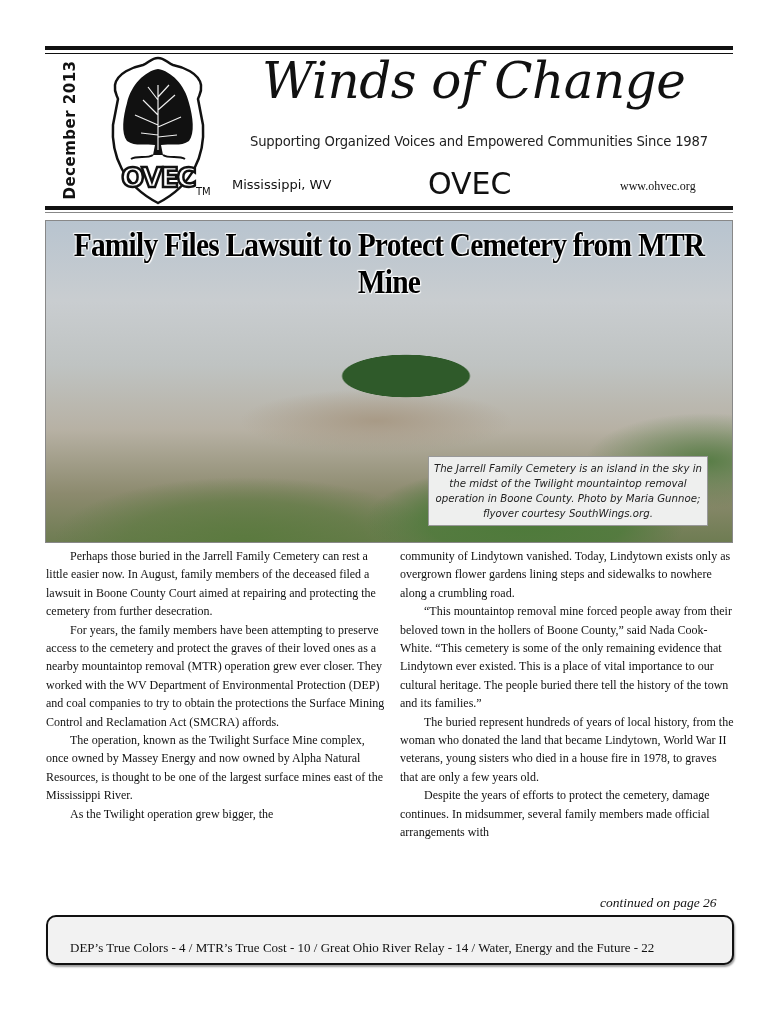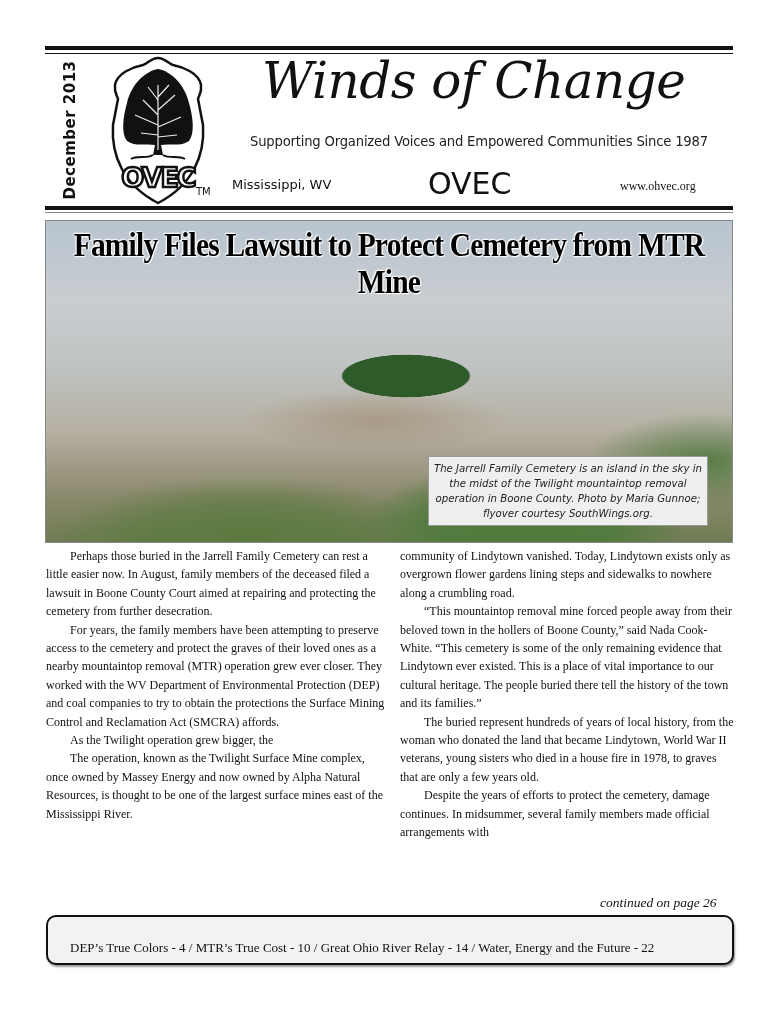--- a/index.html
+++ b/index.html
@@ -79,22 +79,22 @@
 </div>
 
 <div class="photo">
   <div class="headline">Family Files Lawsuit to Protect Cemetery from MTR Mine</div>
   <div class="caption">The Jarrell Family Cemetery is an island in the sky in the midst of the Twilight mountaintop removal operation in Boone County.  Photo by Maria Gunnoe; flyover courtesy SouthWings.org.</div>
 </div>
 
 <div class="col col-left">
   <p class="indent">Perhaps those buried in the Jarrell Family Cemetery can rest a little easier now. In August, family members of the deceased filed a lawsuit in Boone County Court aimed at repairing and protecting the cemetery from further desecration.</p>
   <p class="indent">For years, the family members have been attempting to preserve access to the cemetery and protect the graves of their loved ones as a nearby mountaintop removal (MTR) operation grew ever closer. They worked with the WV Department of Environmental Protection (DEP) and coal companies to try to obtain the protections the Surface Mining Control and Reclamation Act (SMCRA) affords.</p>
+  <p class="indent">The operation, known as the Twilight Surface Mine complex, once owned by Massey Energy and now owned by Alpha Natural Resources, is thought to be one of the largest surface mines east of the Mississippi River.</p>
   <p class="indent">As the Twilight operation grew bigger, the</p>
-  <p class="indent">The operation, known as the Twilight Surface Mine complex, once owned by Massey Energy and now owned by Alpha Natural Resources, is thought to be one of the largest surface mines east of the Mississippi River.</p>
 </div>
 
 <div class="col col-right">
   <p>community of Lindytown vanished. Today, Lindytown exists only as overgrown flower gardens lining steps and sidewalks to nowhere along a crumbling road.</p>
   <p class="indent">“This mountaintop removal mine forced people away from their beloved town in the hollers of Boone County,” said Nada Cook-White. “This cemetery is some of the only remaining evidence that Lindytown ever existed. This is a place of vital importance to our cultural heritage. The people buried there tell the history of the town and its families.”</p>
   <p class="indent">The buried represent hundreds of years of local history, from the woman who donated the land that became Lindytown, World War II veterans, young sisters who died in a house fire in 1978, to graves that are only a few years old.</p>
   <p class="indent">Despite the years of efforts to protect the cemetery, damage continues. In midsummer, several family members made official arrangements with</p>
 </div>
 
 <div class="continued">continued on page 26</div>

